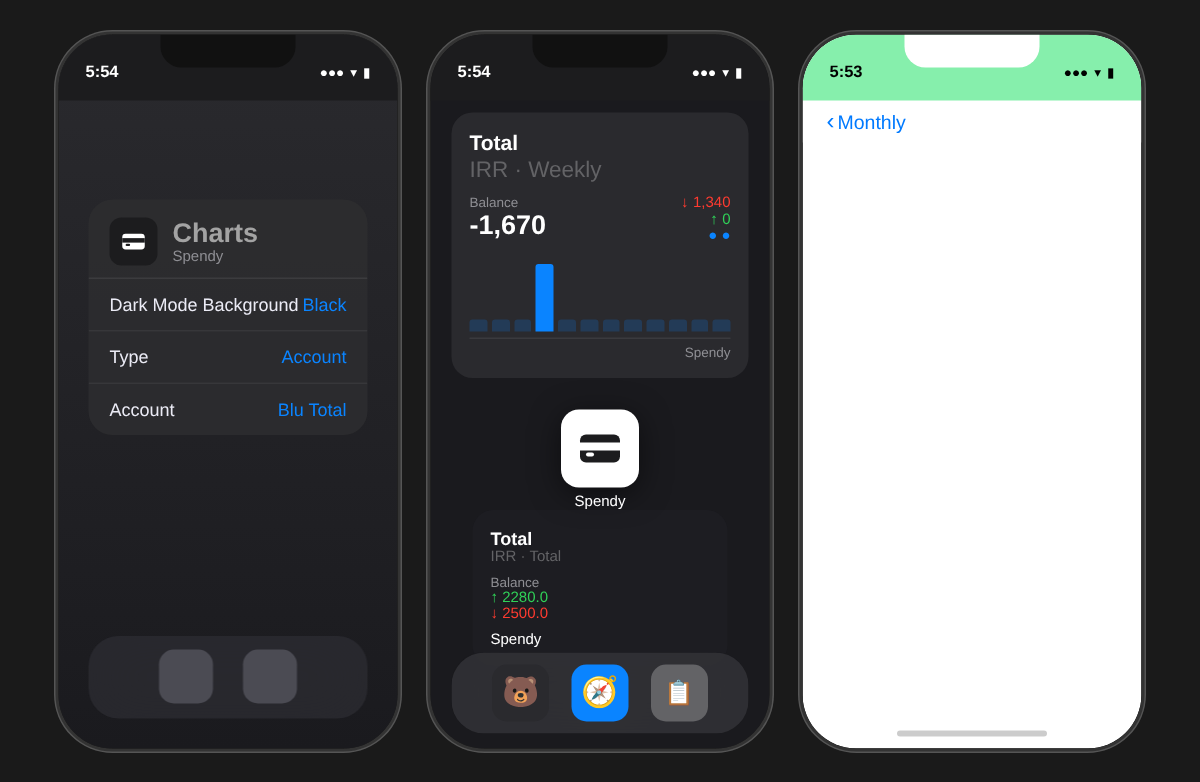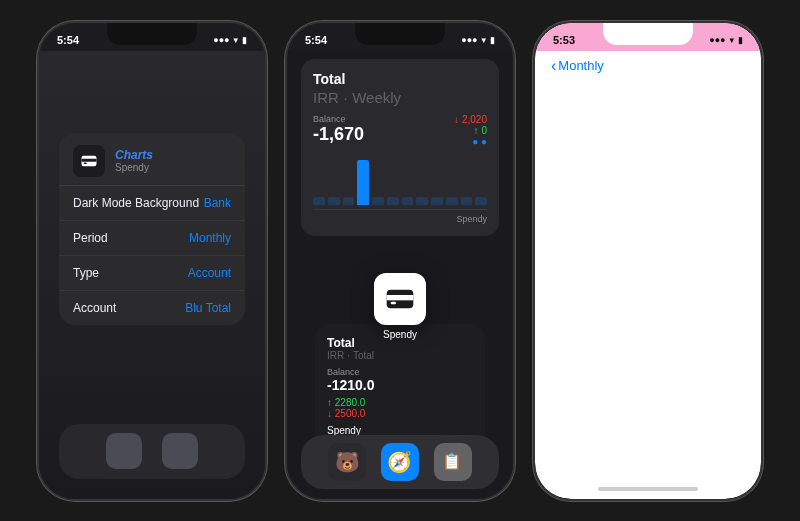--- a/index.html
+++ b/index.html
@@ -46,27 +46,27 @@
       border-radius: 0 0 14px 14px;
       z-index: 10;
     }
 
     
     .status-bar {
       display: flex;
       justify-content: space-between;
       align-items: center;
       padding: 6px 18px 0;
-      height: 28px;
+      height: 44px;
       position: relative;
       z-index: 5;
     }
     .status-bar.dark { background: #1c1c1e; color: #fff; }
     .status-bar.dark .status-time { color: #fff; font-size: 11px; font-weight: 600; }
-    .status-bar.light { background: #f9a8d4; color: #000; }
+    .status-bar.light { background: #86efac; color: #000; }
     .status-bar.light .status-time { color: #000; font-size: 11px; font-weight: 600; }
 
     .status-icons { display: flex; align-items: center; gap: 4px; }
     .status-icons span { font-size: 9px; }
 
     
     .phone1-screen {
       background: #1c1c1e;
       height: 100%;
       position: relative;
@@ -102,21 +102,21 @@
       background: #1c1c1e;
       border-radius: 8px;
       display: flex;
       align-items: center;
       justify-content: center;
     }
 
     .widget-icon svg { width: 18px; height: 18px; }
 
     .widget-title-block {}
-    .widget-title { color: #3b82f6; font-size: 12px; font-weight: 600; font-style: italic; }
+    .widget-title { color: #a3a3a3; font-size: 18px; font-weight: 600; }
     .widget-subtitle { color: #8e8e93; font-size: 10px; }
 
     .widget-row {
       display: flex;
       justify-content: space-between;
       align-items: center;
       padding: 10px 14px;
       border-bottom: 1px solid rgba(255,255,255,0.06);
     }
     .widget-row:last-child { border-bottom: none; }
@@ -345,25 +345,21 @@
               <rect x="5" y="14" width="4" height="2" rx="1" fill="#1c1c1e"></rect>
             </svg>
           </div>
           <div class="widget-title-block">
             <div class="widget-title">Charts</div>
             <div class="widget-subtitle">Spendy</div>
           </div>
         </div>
         <div class="widget-row">
           <span class="row-label">Dark Mode Background</span>
-          <span class="row-value blue">Bank</span>
-        </div>
-        <div class="widget-row">
-          <span class="row-label">Period</span>
-          <span class="row-value blue">Monthly</span>
+          <span class="row-value blue">Black</span>
         </div>
         <div class="widget-row">
           <span class="row-label">Type</span>
           <span class="row-value blue">Account</span>
         </div>
         <div class="widget-row">
           <span class="row-label">Account</span>
           <span class="row-value blue">Blu Total</span>
         </div>
       </div>
@@ -395,21 +391,21 @@
           <div class="chart-subtitle">IRR · Weekly</div>
           <div class="chart-stats">
             <div class="balance-block">
               <div class="balance-label">Balance</div>
               <div class="balance-value">-1,670</div>
             </div>
             <div style="flex:1"></div>
             <div class="stat-block">
               <div class="stat-item red">
                 <span>↓</span>
-                <span>2,020</span>
+                <span>1,340</span>
               </div>
               <div class="stat-item green">
                 <span>↑</span>
                 <span>0</span>
               </div>
               <div class="stat-item blue">
                 <span>● ●</span>
               </div>
             </div>
           </div>
@@ -442,21 +438,20 @@
           </svg>
         </div>
         <span class="app-icon-label">Spendy</span>
       </div>
 
       <div style="padding: 2px 14px 4px; margin-top: 70px;">
         <div class="second-card">
           <div class="p2-card-total">Total</div>
           <div class="p2-card-sub">IRR · Total</div>
           <div class="p2-balance-label">Balance</div>
-          <div class="p2-balance-val">-1210.0</div>
           <div class="p2-stat green">↑ <span>2280.0</span></div>
           <div class="p2-stat red">↓ <span>2500.0</span></div>
           <div class="p2-spendy">Spendy</div>
         </div>
       </div>
 
       <div class="dots-indicator">
         <div class="dot"></div>
         <div class="dot active"></div>
       </div>

